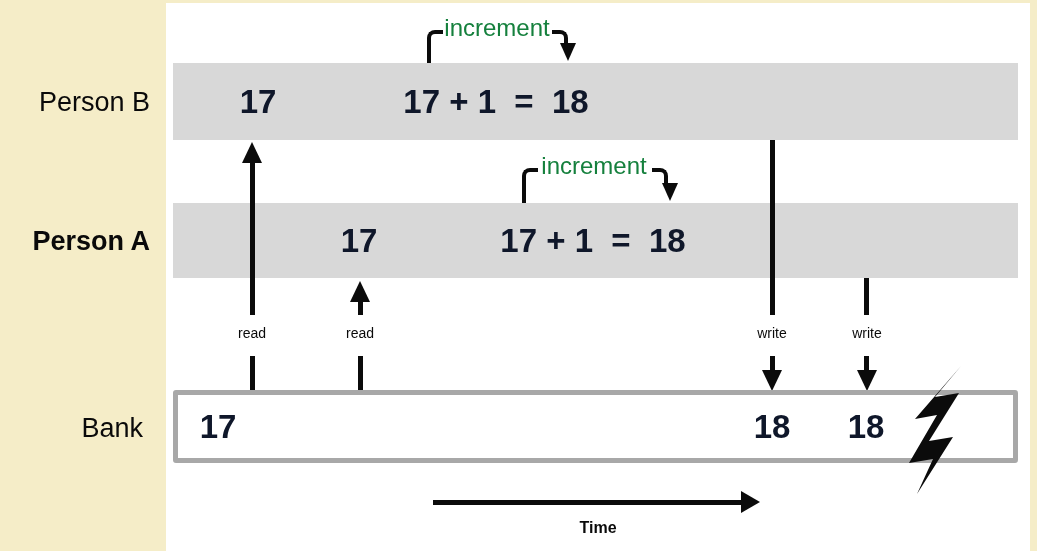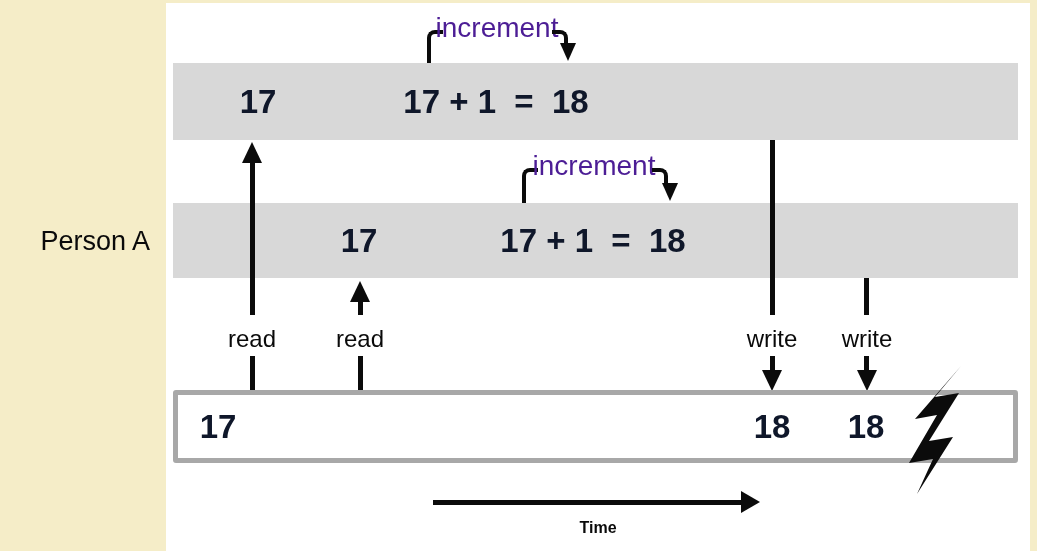--- a/index.html
+++ b/index.html
@@ -46,54 +46,56 @@
     border-left:10px solid transparent;border-right:10px solid transparent;
     border-top:21px solid #0b0b0b;
   }
   .tri-right{
     position:absolute;width:0;height:0;
     border-top:11px solid transparent;border-bottom:11px solid transparent;
     border-left:19px solid #0b0b0b;
   }
   .rw-label{
     position:absolute;transform:translateX(-50%);
-    font-size:24px;color:#0a0a0a;top:325px;
+    font-size:14px;color:#0a0a0a;top:325px;
   }
   .inc-left{
     position:absolute;width:16px;
     border-left:4px solid #0b0b0b;border-top:4px solid #0b0b0b;
     border-top-left-radius:8px;box-sizing:border-box;
   }
   .inc-right{
     position:absolute;width:16px;
     border-right:4px solid #0b0b0b;border-top:4px solid #0b0b0b;
     border-top-right-radius:8px;box-sizing:border-box;
   }
   .inc-down{
     position:absolute;width:0;height:0;
     border-left:8px solid transparent;border-right:8px solid transparent;
     border-top:18px solid #0b0b0b;
   }
   .inc-text{
     position:absolute;transform:translate(-50%,-50%);
-    font-size:28px;color:#4c1d95;white-space:nowrap;
+    font-size:24px;color:#15803d;white-space:nowrap;
   }
   .time-label{
     position:absolute;transform:translate(-50%,-50%);
     font-weight:bold;font-size:16px;color:#0a0a0a;
   }
   .bolt{position:absolute;left:898px;top:366px;}
 </style>
 </head>
 <body>
 
 <div class="canvas">
   <div class="panel"></div>
 
-  <div class="row-label" style="top:226px;">Person A</div>
+  <div class="row-label" style="top:87px;">Person B</div>
+  <div class="row-label" style="top:226px;font-weight:bold;">Person A</div>
+  <div class="row-label" style="top:413px;width:143px;">Bank</div>
 
   <div class="bar" style="top:63px;height:77px;"></div>
   <div class="bar-text" style="left:258px;top:102px;">17</div>
   <div class="bar-text" style="left:496px;top:102px;">17 + 1  =  18</div>
 
   <div class="bar" style="top:203px;height:75px;"></div>
   <div class="bar-text" style="left:359px;top:241px;">17</div>
   <div class="bar-text" style="left:593px;top:241px;">17 + 1  =  18</div>
 
   <div class="inc-left" style="left:427px;top:30px;height:33px;"></div>

